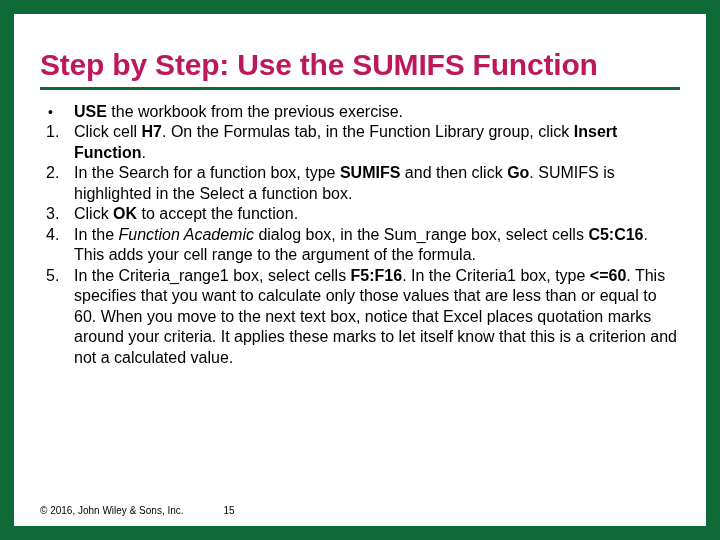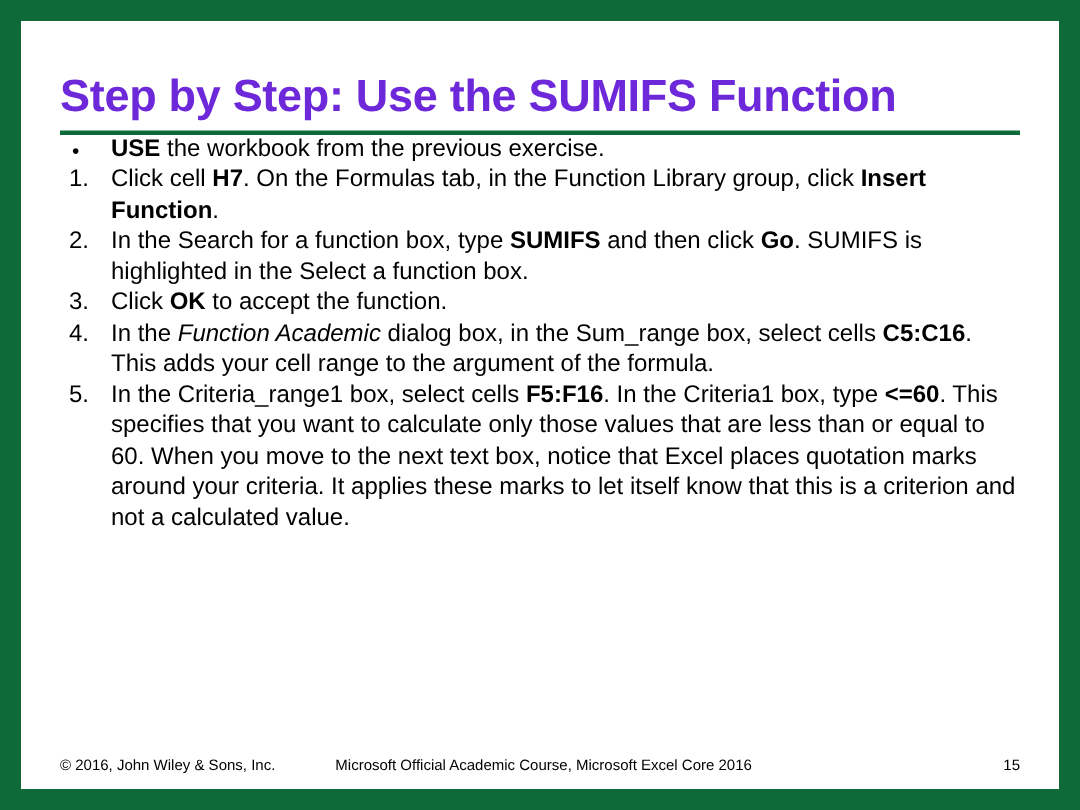--- a/index.html
+++ b/index.html
@@ -9,27 +9,28 @@
     background: #fff;
   }
   .slide {
     width: 720px;
     height: 540px;
     border: 14px solid #0f6a3a;
     position: relative;
     padding: 34px 26px 0 26px;
   }
   .title {
-    color: #6d28d9;
+    color: #be185d;
     font-size: 30px;
     font-weight: 700;
     letter-spacing: -0.2px;
     line-height: 1.1;
     padding-bottom: 6px;
     border-bottom: 3px solid #0f6a3a;
+    margin-bottom: 12px;
   }
   .content {
     font-size: 16px;
     line-height: 1.28;
     color: #000;
   }
   .list {
     display: block;
   }
   .row {
@@ -106,17 +107,16 @@
       <div class="row">
         <div class="marker">5.</div>
         <div class="item-text">In the Criteria_range1 box, select cells <b>F5:F16</b>. In the Criteria1 box, type <b>&lt;=60</b>. This specifies that you want to calculate only those values that are less than or equal to 60. When you move to the next text box, notice that Excel places quotation marks around your criteria. It applies these marks to let itself know that this is a criterion and not a calculated value.</div>
       </div>
 
     </div>
   </div>
 
   <div class="footer">
     <div class="footer-left">© 2016, John Wiley &amp; Sons, Inc.</div>
-    <div class="footer-center">Microsoft Official Academic Course, Microsoft Excel Core 2016</div>
     <div class="footer-right">15</div>
   </div>
 
 </div>
 
 </body></html>

